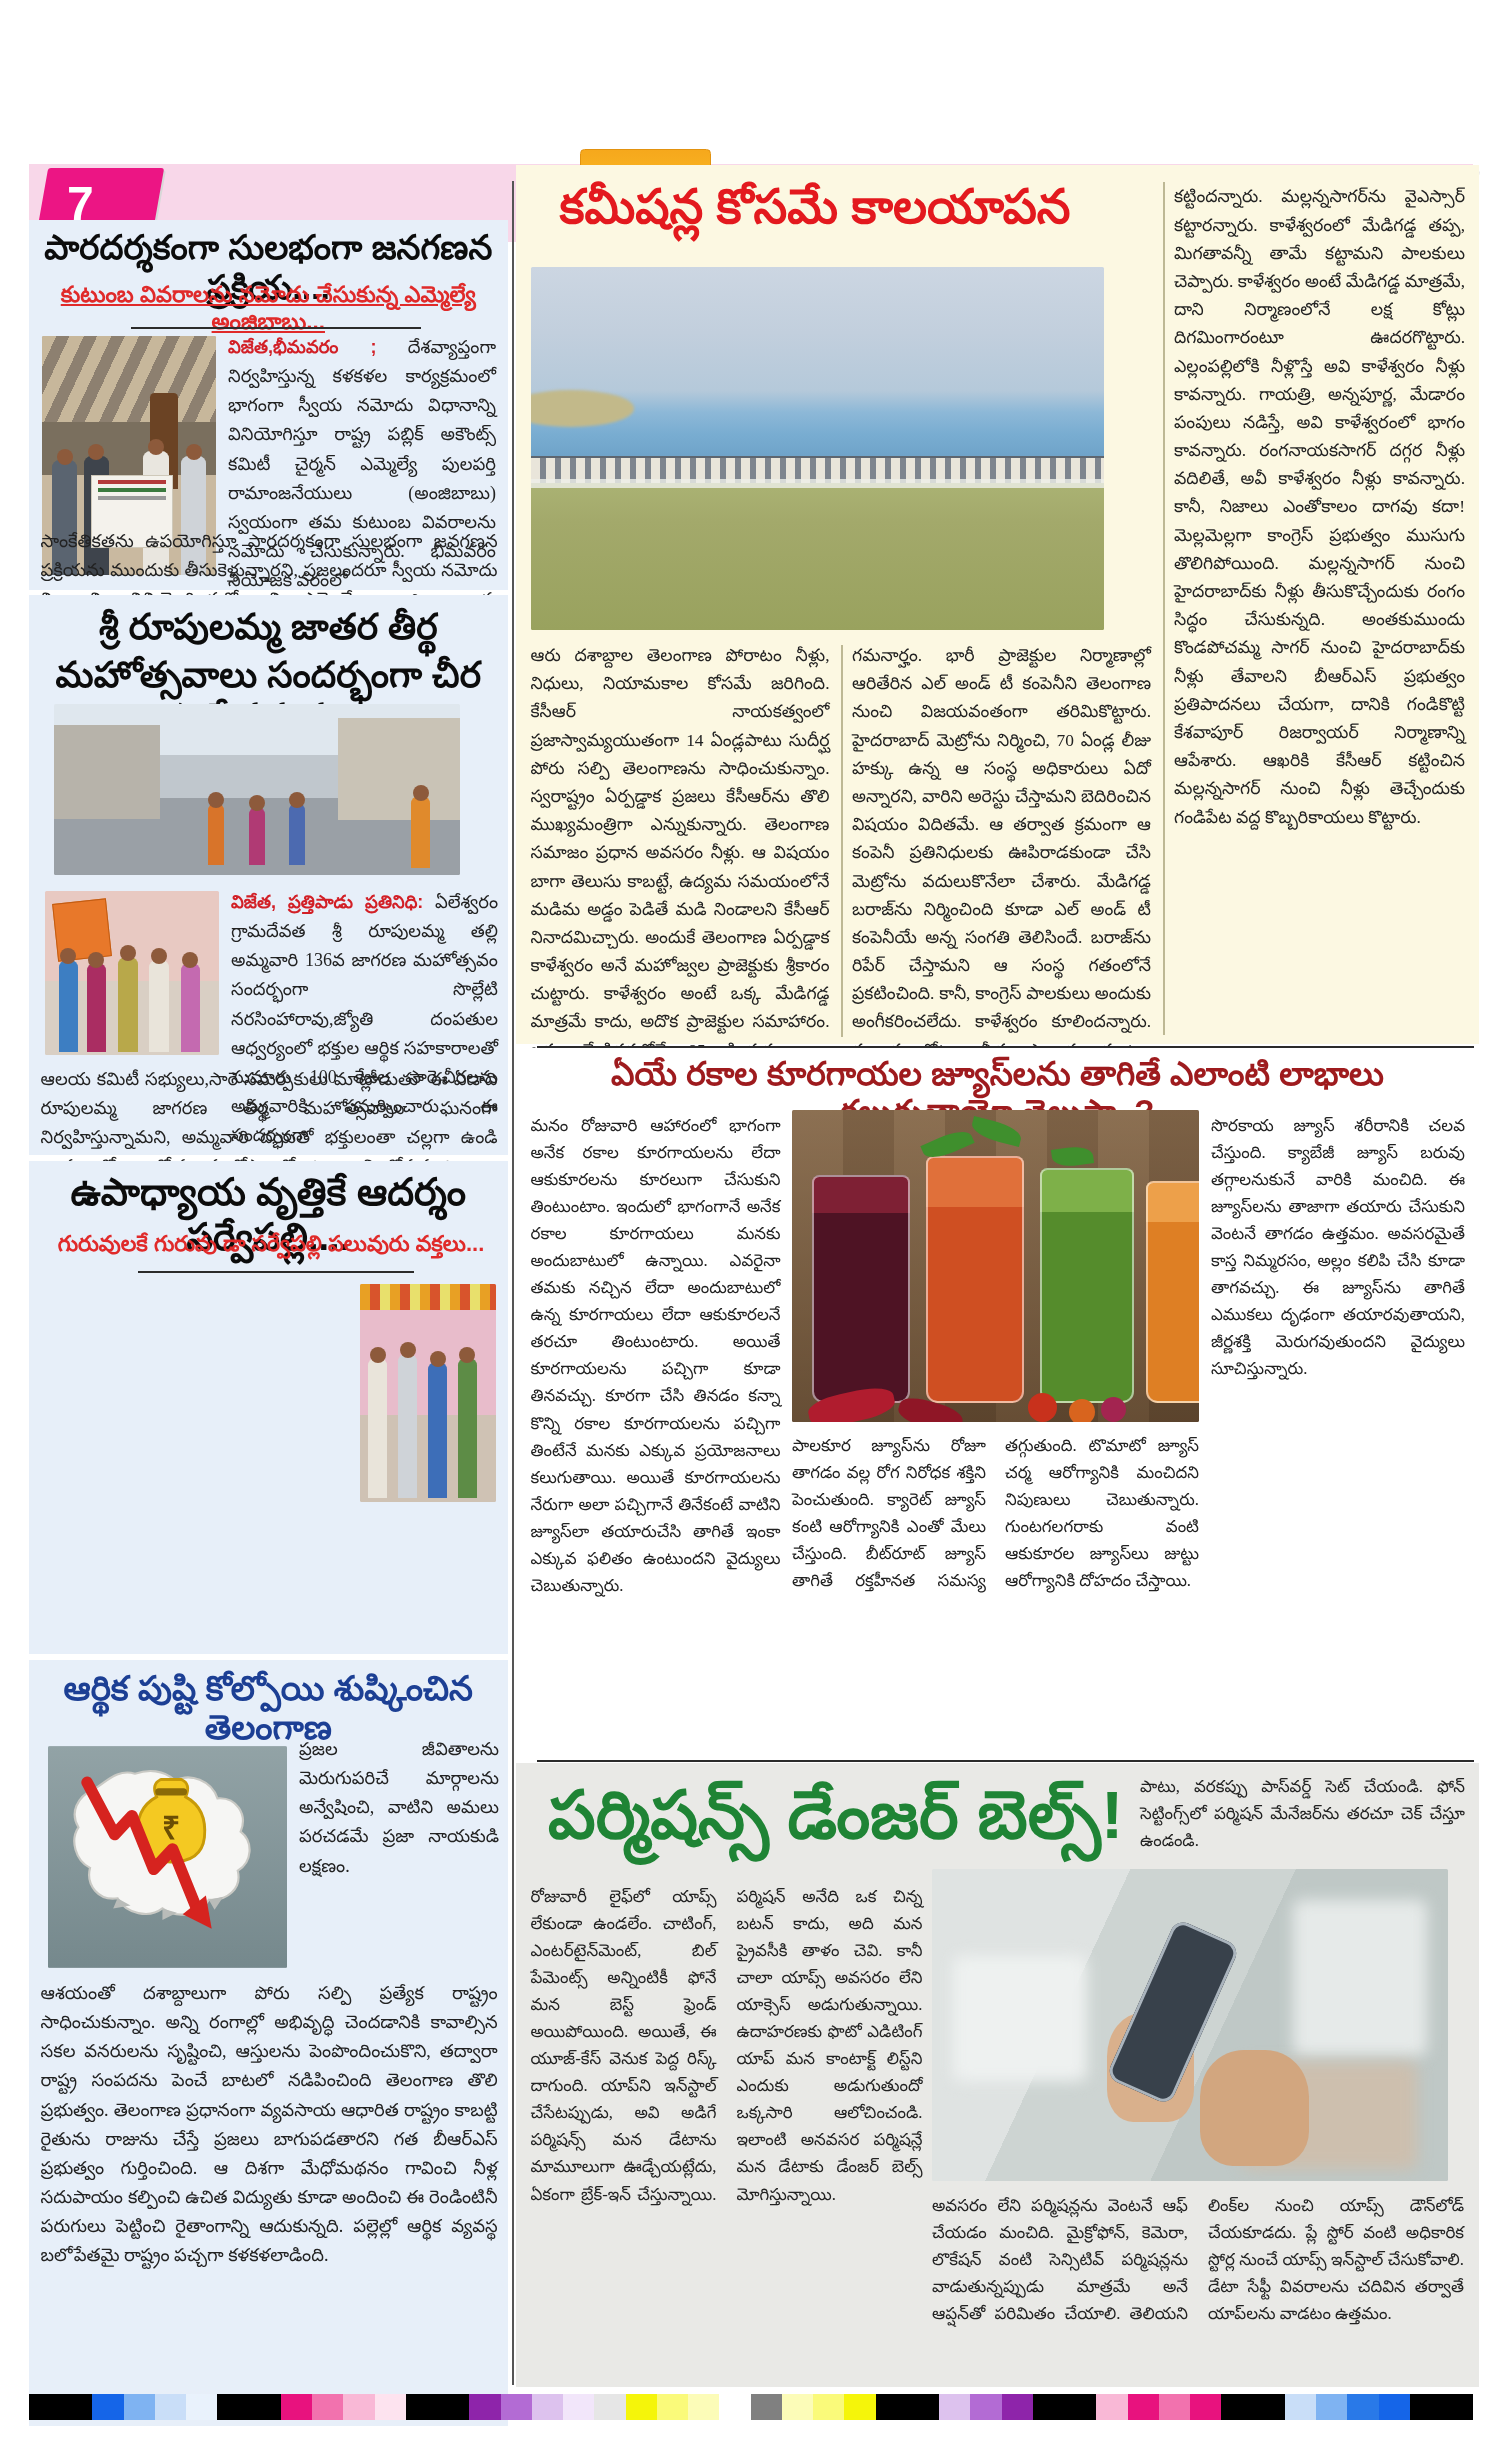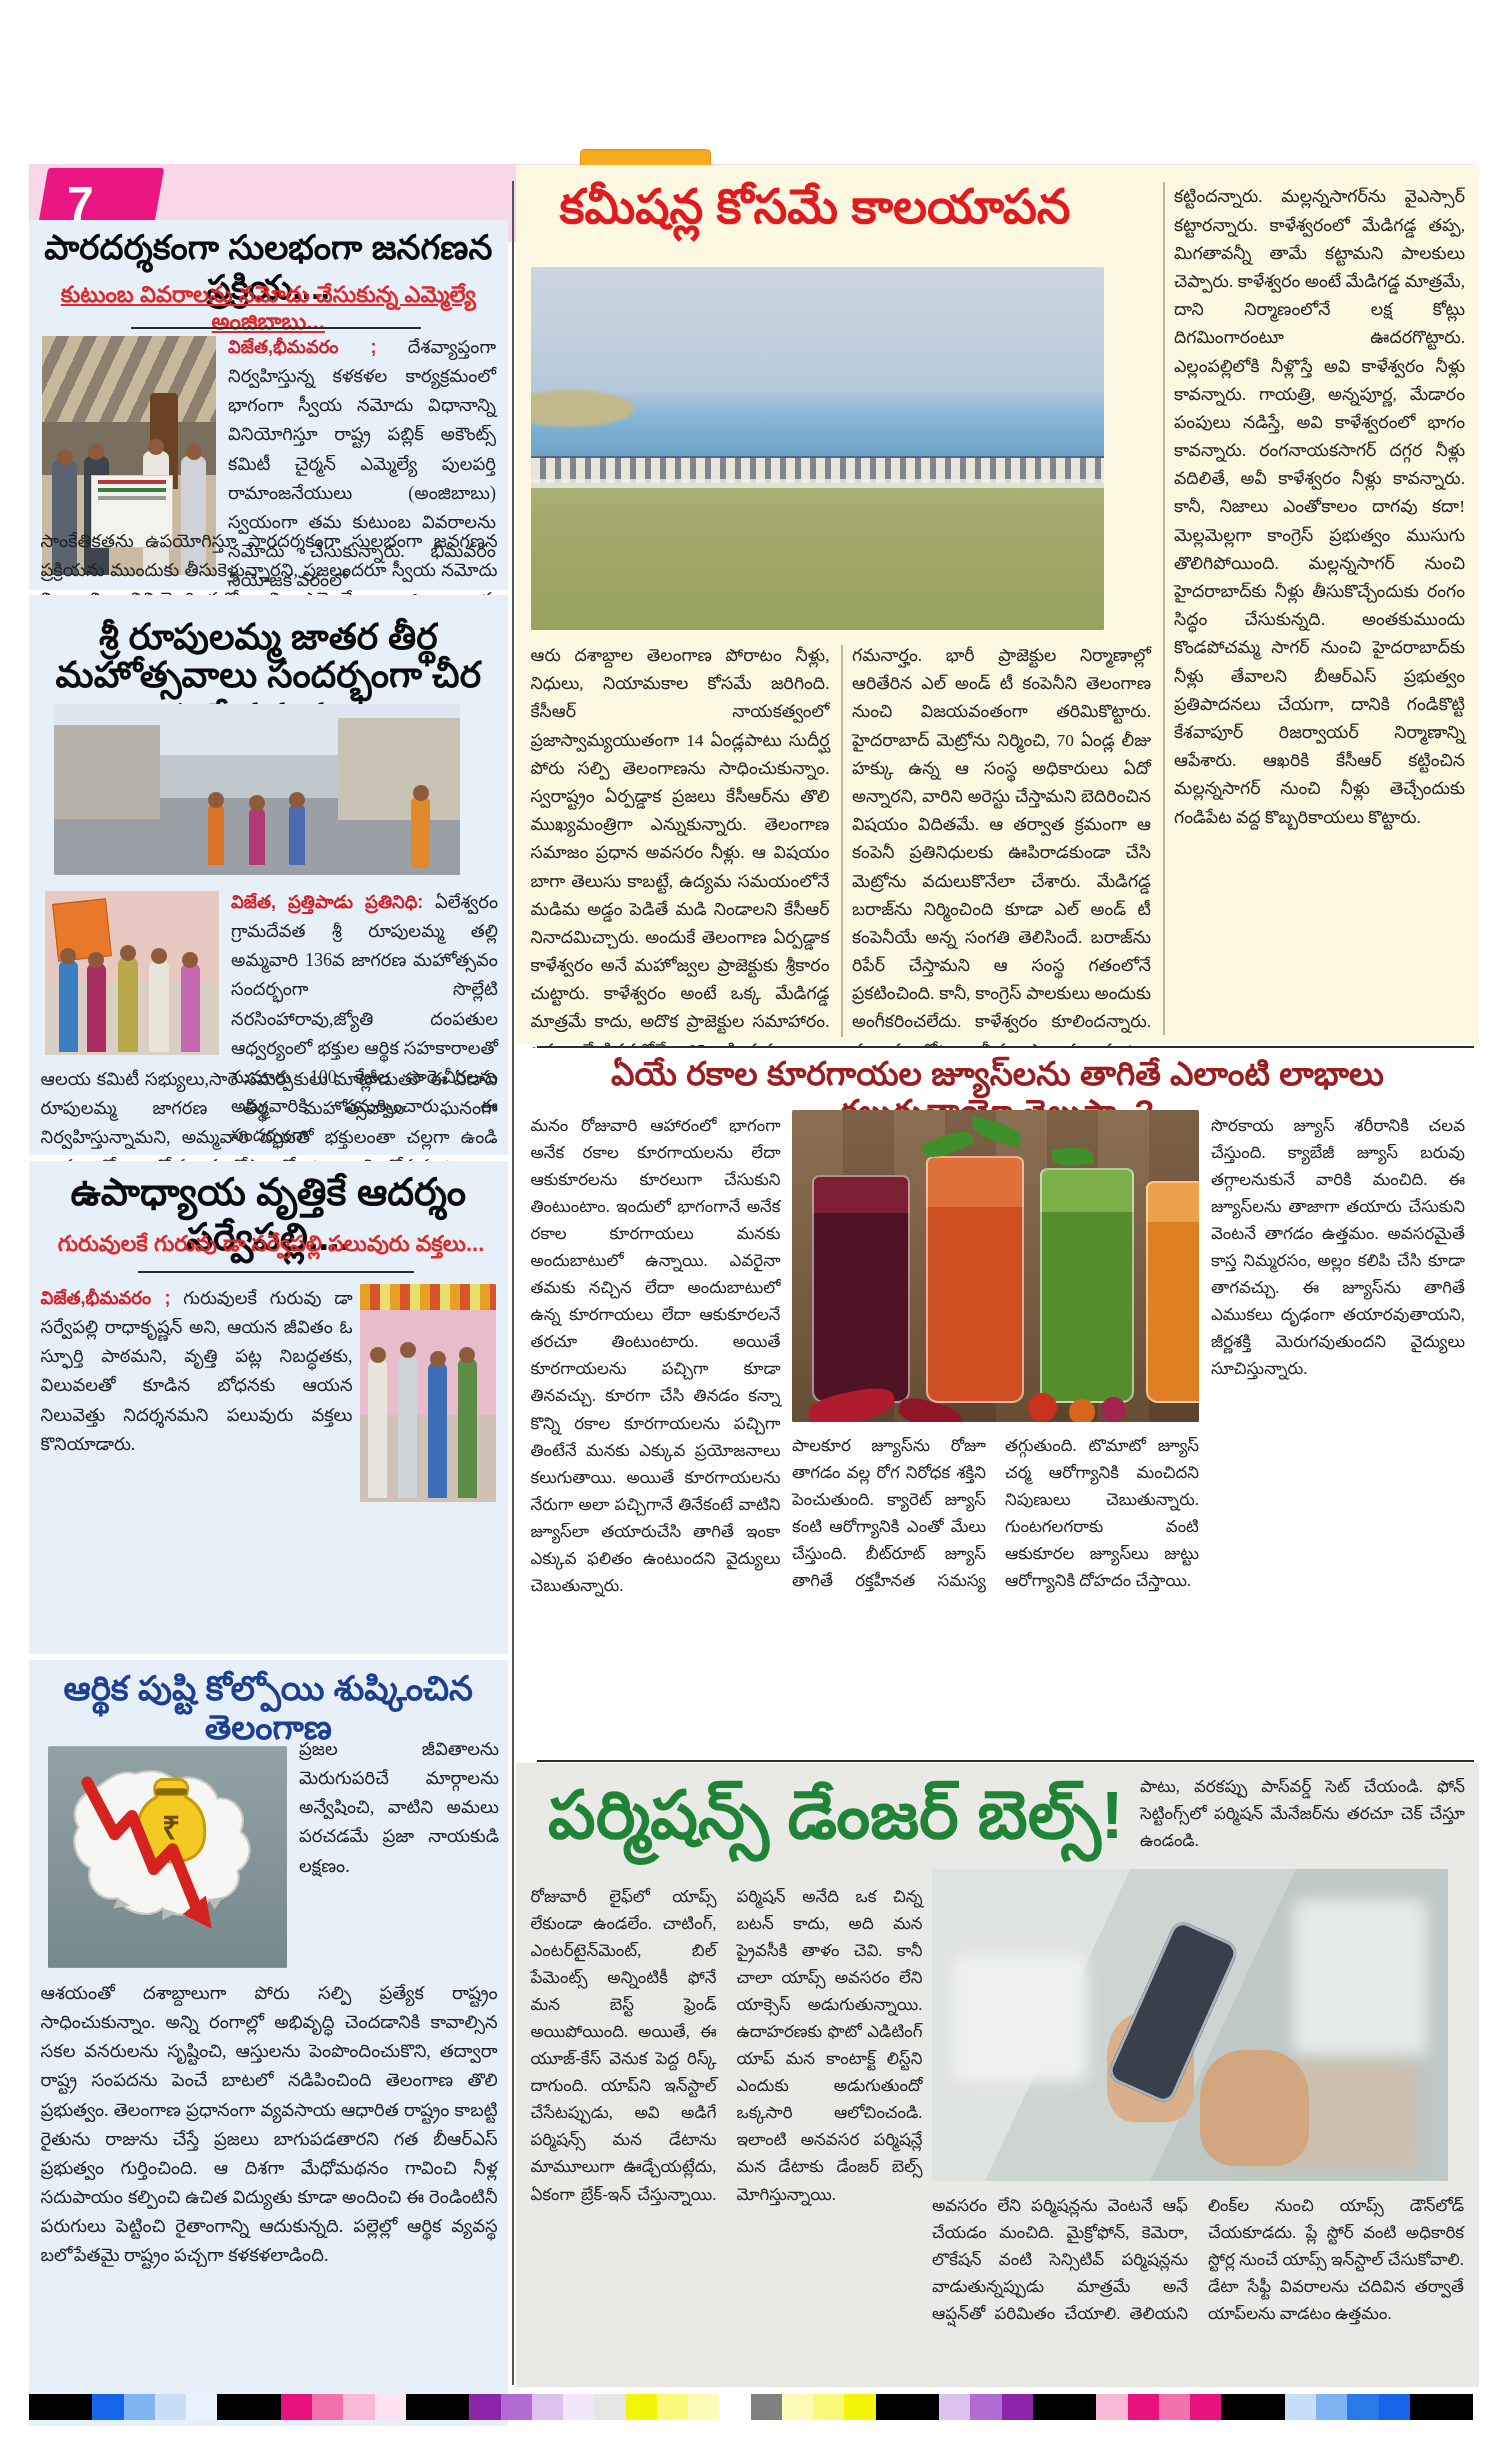--- a/index.html
+++ b/index.html
@@ -143,21 +143,21 @@
     </div>
 
     <div class="abs bodytext" style="left:199px;top:113px;width:268px;height:247px;">
       <span class="dateline">విజేత,భీమవరం ;</span>
       <span>దేశవ్యాప్తంగా నిర్వహిస్తున్న కళకళల కార్యక్రమంలో భాగంగా స్వీయ నమోదు విధానాన్ని వినియోగిస్తూ రాష్ట్ర పబ్లిక్ అకౌంట్స్ కమిటీ చైర్మన్ ఎమ్మెల్యే పులపర్తి రామాంజనేయులు (అంజిబాబు) స్వయంగా తమ కుటుంబ వివరాలను నమోదు చేసుకున్నారు. భీమవరం నియోజక వరంలో</span>
     </div>
     <div class="abs bodytext" style="left:11.6px;top:307px;width:457px;height:58px;">సాంకేతికతను ఉపయోగిస్తూ పారదర్శకంగా సులభంగా జనగణన ప్రక్రియను ముందుకు తీసుకెళ్తున్నారని, ప్రజలందరూ స్వీయ నమోదు విధానాన్ని వినియోగించుకోవాలని ఎమ్మెల్యే అంజిబాబు ఈ సందర్భంగా పిలుపునిచ్చారు.</div>
   </div>
 
   <div class="abs lblock" style="left:29px;top:555px;width:479px;height:560px;">
-    <div class="abs h-black" style="left:7.3px;top:21px;width:464px;font-size:36px;">శ్రీ రూపులమ్మ జాతర తీర్థ</div>
+    <div class="abs h-black" style="left:7.3px;top:11px;width:464px;font-size:36px;">శ్రీ రూపులమ్మ జాతర తీర్థ</div>
     <div class="abs h-black" style="left:7.3px;top:59px;width:464px;font-size:36px;">మహోత్సవాలు సందర్భంగా చీర సారే సమర్పణ</div>
 
     <div class="abs photo ph-street" style="left:25px;top:109px;width:406px;height:171px;">
       <div class="bld" style="left:0;top:12%;width:26%;height:55%;"></div>
       <div class="bld" style="left:70%;top:8%;width:30%;height:60%;background:#c9c3b6;"></div>
       <div class="person" style="left:38%;top:58%;width:16px;height:36%;background:#d8742a;"></div>
       <div class="person" style="left:48%;top:60%;width:16px;height:34%;background:#b03a74;"></div>
       <div class="person" style="left:58%;top:58%;width:16px;height:36%;background:#4c6ab0;"></div>
       <div class="person" style="left:88%;top:54%;width:19px;height:42%;background:#e08a2c;"></div>
     </div>
@@ -176,24 +176,20 @@
       <span>ఏలేశ్వరం గ్రామదేవత శ్రీ రూపులమ్మ తల్లి అమ్మవారి 136వ జాగరణ మహోత్సవం సందర్భంగా సొల్లేటి నరసింహారావు,జ్యోతి దంపతుల ఆధ్వర్యంలో భక్తుల ఆర్థిక సహకారాలతో సుమారు 100 కేజీల సారె,చీరలను అమ్మవారికి సమర్పించారు. ఈ సందర్భంగా</span>
     </div>
     <div class="abs bodytext" style="left:11.6px;top:470px;width:457px;height:84px;">ఆలయ కమిటీ సభ్యులు,సారె సమర్పకులు మాట్లాడుతూ ఈ ఏడాది రూపులమ్మ జాగరణ తీర్థ మహోత్సవాలు ఘనంగా నిర్వహిస్తున్నామని, అమ్మవారి దయతో భక్తులంతా చల్లగా ఉండి ఆయురారోగ్యాలతో,సుఖసంతోషాలతో ఉండాలని కోరుకుంటున్నాం అన్నారు. ఈ కార్యక్రమంలో బాబా,రాకేష్,బద్రిష్,కిరిటి,మణికంఠ,సాయిరాం,వినోద్,చిన్న,సిరిఫుడ్ కృష్ణ,మహిళలు అధిక సంఖ్యలో పాల్గొన్నారు.</div>
   </div>
 
   <div class="abs lblock" style="left:29px;top:1121px;width:479px;height:493px;">
     <div class="abs h-black" style="left:7.3px;top:8.7px;width:464px;font-size:38px;">ఉపాధ్యాయ వృత్తికే ఆదర్శం సర్వేపల్లి....</div>
     <div class="abs sub-red" style="left:10px;top:70px;width:464px;font-size:22px;">గురువులకే గురువు డా సర్వేపల్లి  పలువురు వక్తలు...</div>
     <div class="abs rule" style="left:109px;top:110px;width:276px;"></div>
 
-    <div class="abs bodytext" style="left:11.6px;top:123px;width:312px;height:239px;">
-      <span class="dateline">విజేత,భీమవరం ;</span>
-      <span>గురువులకే గురువు డా సర్వేపల్లి రాధాకృష్ణన్ అని, ఆయన జీవితం ఓ స్ఫూర్తి పాఠమని, వృత్తి పట్ల నిబద్ధతకు, విలువలతో కూడిన బోధనకు ఆయన నిలువెత్తు నిదర్శనమని పలువురు వక్తలు కొనియాడారు.</span>
-    </div>
 
     <div class="abs photo ph-sarv" style="left:331px;top:123px;width:136px;height:218px;">
       <div class="garland"></div>
       <div class="person" style="left:6%;top:34%;width:19px;height:64%;background:#e9e4da;"></div>
       <div class="person" style="left:28%;top:32%;width:19px;height:66%;background:#cfd3d8;"></div>
       <div class="person" style="left:50%;top:36%;width:19px;height:62%;background:#3d6eb8;"></div>
       <div class="person" style="left:72%;top:34%;width:19px;height:64%;background:#5d8c46;"></div>
     </div>
 
   </div>

